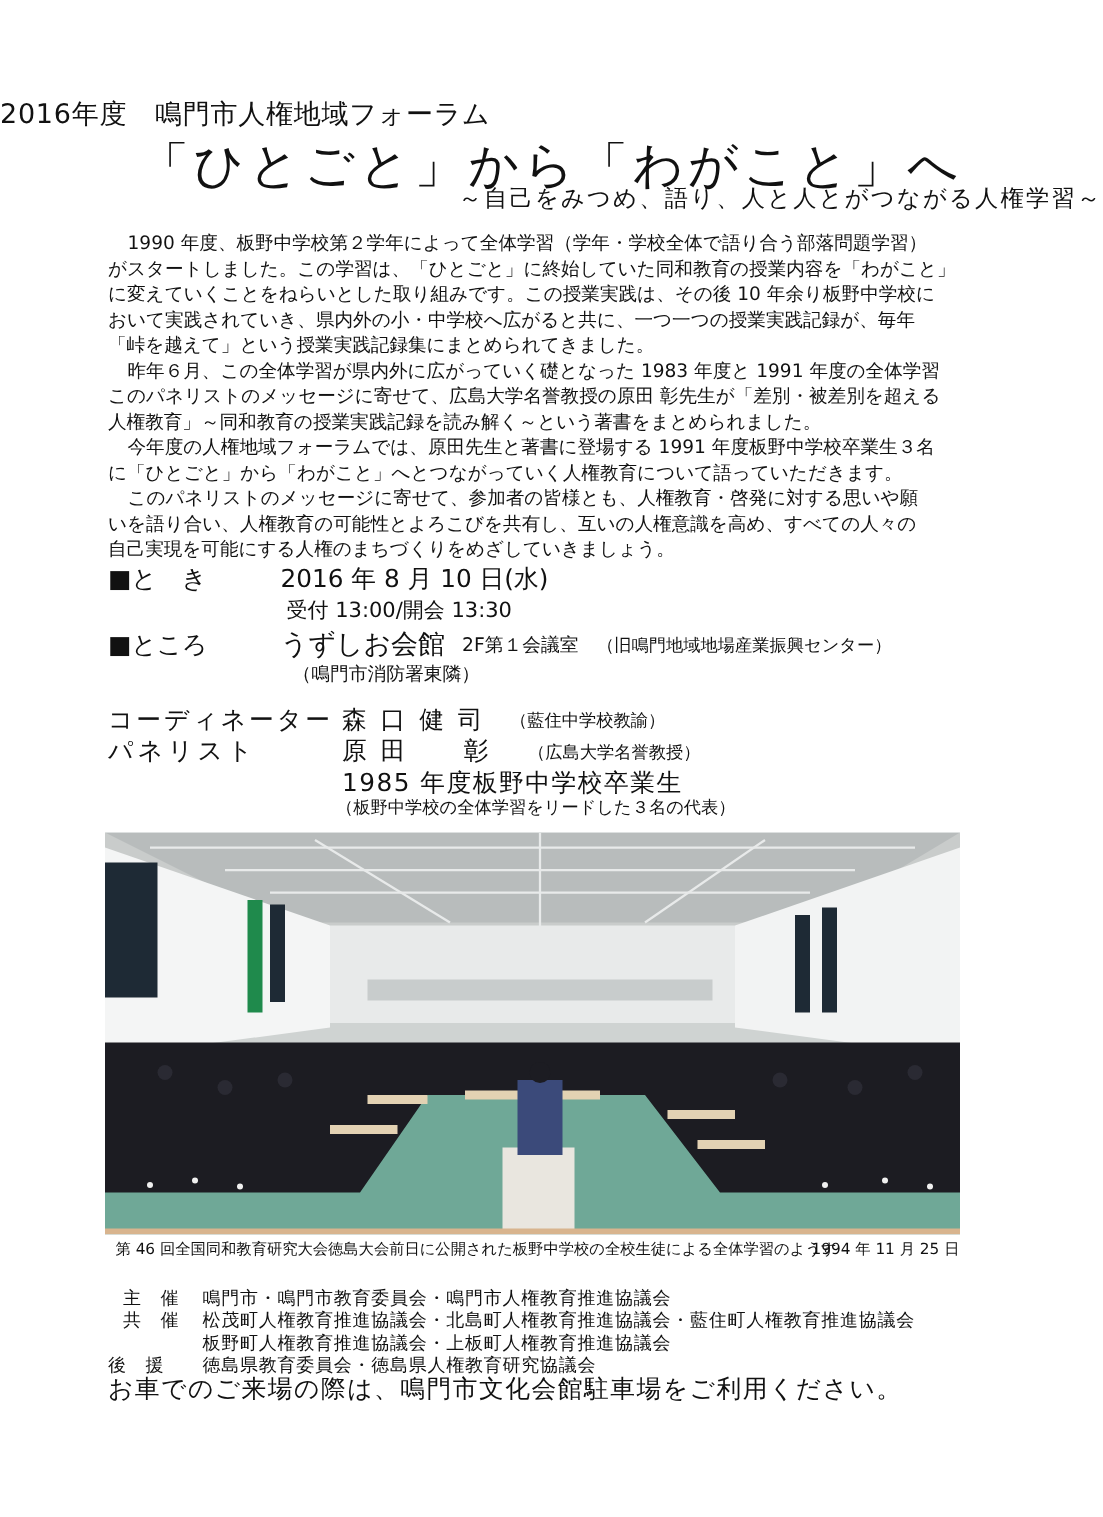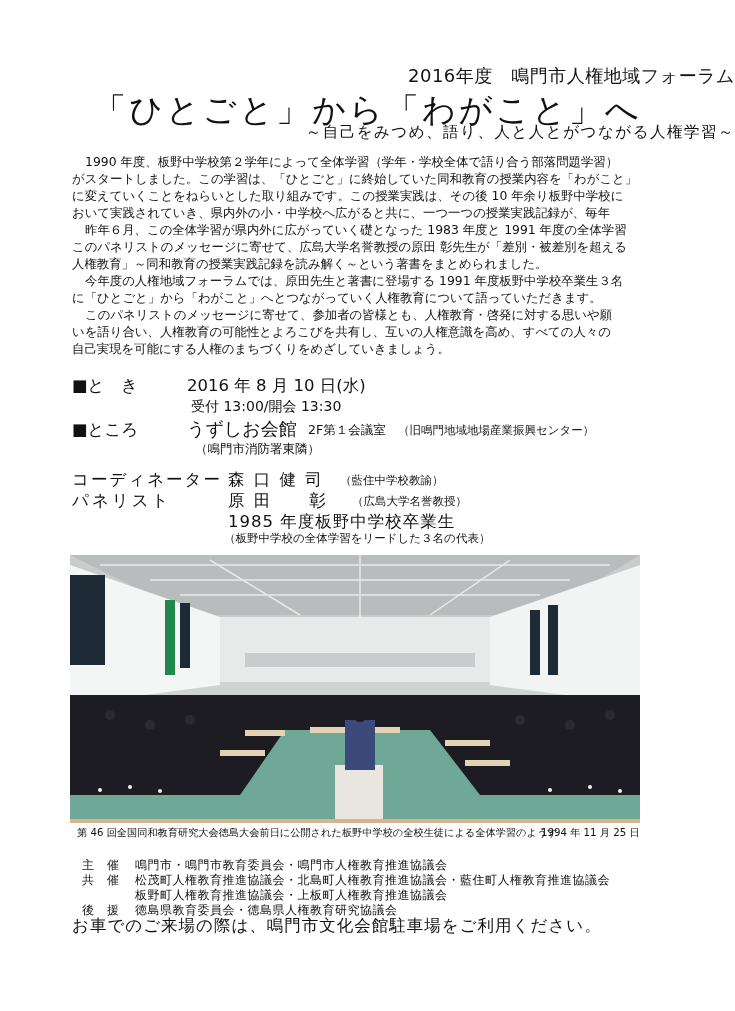--- a/index.html
+++ b/index.html
@@ -1,19 +1,19 @@
 <!DOCTYPE html>
 <html><head>
 <meta charset="utf-8">
 <style>
   html, body { margin:0; padding:0; background:#ffffff; }
   body { width:735px; height:1011px; position:relative; overflow:hidden;
          font-family:"DejaVu Sans", "Liberation Sans", sans-serif; color:#111; }
   .abs { position:absolute; white-space:nowrap; }
-  .title1 { left:0; width:735px; top:64px; text-align:right; font-size:18px; letter-spacing:0.5px; }
+  .title1 { left:0; width:735px; top:64px; text-align:left; font-size:18px; letter-spacing:0.5px; }
   .title2 { left:0; width:735px; top:88px; text-align:center; font-size:33px; letter-spacing:3px; }
   .title3 { left:0; width:735px; top:122px; text-align:right; font-size:15.5px; letter-spacing:1.5px; }
   .body-text { left:72px; top:153px; width:600px; font-size:12.4px; line-height:17px; }
   .body-text p { margin:0; white-space:nowrap; }
   .indent { padding-left:13px; }
   .info { font-size:16.5px; }
   .info-small { font-size:14px; }
   .tiny { font-size:11.5px; }
   .photo { left:70px; top:555px; width:570px; height:268px; overflow:hidden; background:#cfd3d2; }
   .caption { left:77px; top:826px; font-size:10.2px; }
@@ -25,20 +25,21 @@
 
 <div class="abs title1">2016年度　鳴門市人権地域フォーラム</div>
 <div class="abs title2">「ひとごと」から「わがこと」へ</div>
 <div class="abs title3">～自己をみつめ、語り、人と人とがつながる人権学習～</div>
 
 <div class="abs body-text">
   <p class="indent">1990 年度、板野中学校第２学年によって全体学習（学年・学校全体で語り合う部落問題学習）</p>
   <p>がスタートしました。この学習は、「ひとごと」に終始していた同和教育の授業内容を「わがこと」</p>
   <p>に変えていくことをねらいとした取り組みです。この授業実践は、その後 10 年余り板野中学校に</p>
   <p>おいて実践されていき、県内外の小・中学校へ広がると共に、一つ一つの授業実践記録が、毎年</p>
+  <p>「峠を越えて」という授業実践記録集にまとめられてきました。</p>
   <p class="indent">昨年６月、この全体学習が県内外に広がっていく礎となった 1983 年度と 1991 年度の全体学習</p>
   <p>このパネリストのメッセージに寄せて、広島大学名誉教授の原田 彰先生が「差別・被差別を超える</p>
   <p>人権教育」～同和教育の授業実践記録を読み解く～という著書をまとめられました。</p>
   <p class="indent">今年度の人権地域フォーラムでは、原田先生と著書に登場する 1991 年度板野中学校卒業生３名</p>
   <p>に「ひとごと」から「わがこと」へとつながっていく人権教育について語っていただきます。</p>
   <p class="indent">このパネリストのメッセージに寄せて、参加者の皆様とも、人権教育・啓発に対する思いや願</p>
   <p>いを語り合い、人権教育の可能性とよろこびを共有し、互いの人権意識を高め、すべての人々の</p>
   <p>自己実現を可能にする人権のまちづくりをめざしていきましょう。</p>
 </div>
 
@@ -121,16 +122,16 @@
 </div>
 
 <div class="abs caption">第 46 回全国同和教育研究大会徳島大会前日に公開された板野中学校の全校生徒による全体学習のようす</div>
 <div class="abs caption" style="left:541px;">1994 年 11 月 25 日</div>
 
 <div class="abs org" style="left:82px; top:857px;">主　催</div>
 <div class="abs org" style="left:135px; top:857px;">鳴門市・鳴門市教育委員会・鳴門市人権教育推進協議会</div>
 <div class="abs org" style="left:82px; top:872px;">共　催</div>
 <div class="abs org" style="left:135px; top:872px;">松茂町人権教育推進協議会・北島町人権教育推進協議会・藍住町人権教育推進協議会</div>
 <div class="abs org" style="left:135px; top:887px;">板野町人権教育推進協議会・上板町人権教育推進協議会</div>
-<div class="abs org" style="left:82px; top:902px;">後　援</div>
+<div class="abs org" style="left:72px; top:902px;">後　援</div>
 <div class="abs org" style="left:135px; top:902px;">徳島県教育委員会・徳島県人権教育研究協議会</div>
 
 <div class="abs footer">お車でのご来場の際は、鳴門市文化会館駐車場をご利用ください。</div>
 
 </body></html>

